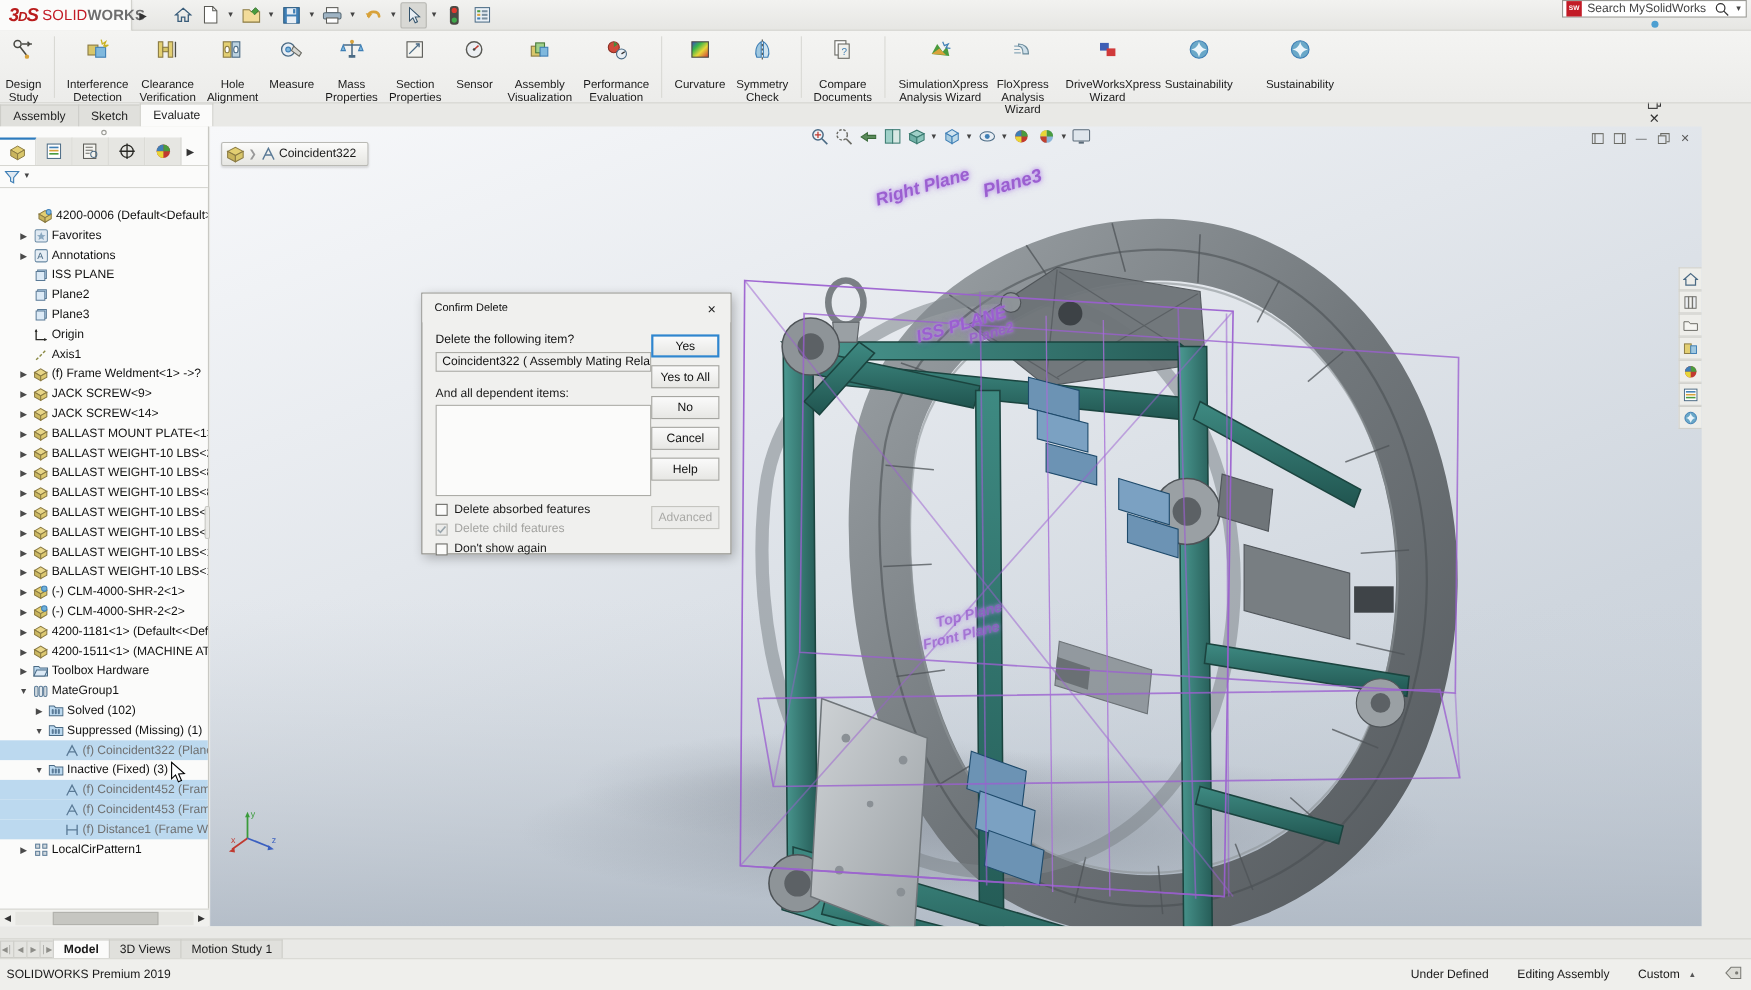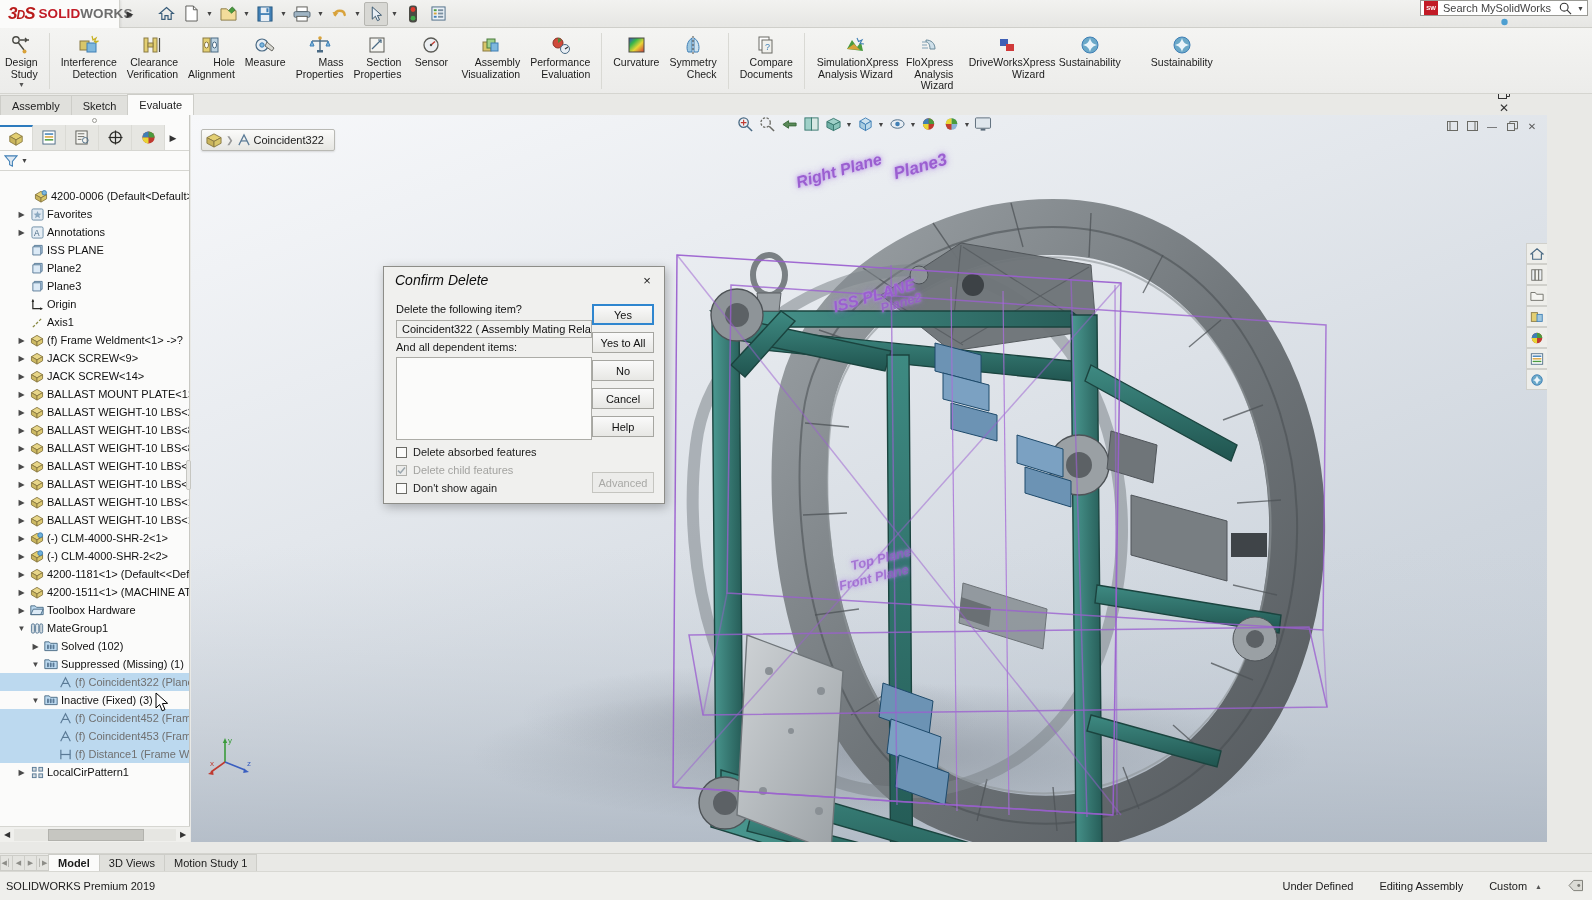--- a/index.html
+++ b/index.html
@@ -23,21 +23,21 @@
     display: flex; align-items: center;
   }
   .logo-tab {
     width: 120px; height: 28px; background: #fbfbfa;
     border-right: 1px solid #d2d2cd;
     display: flex; align-items: center; gap: 4px; padding-left: 8px;
     box-shadow: 1px 0 2px rgba(0,0,0,.08);
   }
   .ds-mark { color: #b91c1c; font-weight: bold; font-size: 17px; font-style: italic; letter-spacing:-1px;}
   .sw-word { font-size: 13.5px; letter-spacing: .1px; }
-  .sw-word b { color: #c21b26; font-weight: 700; }
+  .sw-word b { color: #c21b26; font-weight: 400; }
   .sw-word span { color: #6e6e6e; font-weight: 600; }
   .tb-arrow {
     width: 20px; height: 28px; display: flex; align-items: center; justify-content: center;
     color: #333; font-size: 9px;
   }
   .qat { display: flex; align-items: center; gap: 1px; padding-left: 14px; }
   .qbtn {
     width: 24px; height: 24px; display: flex; align-items: center; justify-content: center;
     border: 1px solid transparent; border-radius: 2px;
   }
@@ -64,21 +64,21 @@
     background: linear-gradient(#f4f4f2,#ececeA);
     border-bottom: 1px solid #d5d5d0;
     display:flex; align-items:flex-start; padding-top:3px;
   }
   .rgroup { display:flex; align-items:flex-start; height:62px; }
   .rsep { width:1px; height:56px; background:#d9d9d4; margin:2px 6px 0 6px; }
   .rbtn {
     min-width: 50px; padding: 2px 5px 0 5px; display:flex; flex-direction:column;
     align-items:center; text-align:center; cursor:default;
   }
-  .rbtn .lbl { font-size: 10.5px; line-height: 11.5px; color:#1b1b1b; margin-top:0; max-width:76px;text-align:right; }
+  .rbtn .lbl { font-size: 10.5px; line-height: 11.5px; color:#1b1b1b; margin-top:15px; max-width:76px; }
   .ricon { width:24px;height:24px;display:flex;align-items:center;justify-content:center; }
   .dropcaret { font-size:7px;color:#555; margin-top:1px;}
 
   
   .cmdtabs {
     position:absolute; top:94px; left:0; width:192px; height:21px;
     display:flex; align-items:flex-end; background:#ebebe8;
   }
   .ctab {
     height:20px; padding:0 11px; display:flex;align-items:center;
@@ -166,48 +166,48 @@
 
   
   .dlg {
     position:absolute; left:383px; top:266px; width:282px; height:238px;
     background:#f0f0ee; border:1px solid #8d8d88;
     box-shadow: 2px 3px 10px rgba(0,0,0,.28);
     z-index: 50;
   }
   .dlg-title {
     height:26px; display:flex; align-items:center; padding-left:11px;
-    font-size:14px; color:#0d0d0d; background:#f0f0ee;font-style:italic;
+    font-size:10px; color:#0d0d0d; background:#f0f0ee;
   }
   .dlg-close {
     position:absolute; right:0; top:0; width:34px; height:26px;
     display:flex; align-items:center; justify-content:center; font-size:13px; color:#222;
   }
   .dlg-body { position:relative; padding: 10px 12px 0 12px; }
   .dlg-label { font-size:11px; color:#111; margin-bottom:5px; }
   .dlg-field {
     width:196px; height:18px; background:#f0f0ee; border:1px solid #acacA7;
     display:flex; align-items:center; padding-left:5px; font-size:11px; color:#111;
     overflow:hidden; white-space:nowrap;
   }
-  .dlg-label2 { font-size:11px; margin:3px 0 4px 0; }
+  .dlg-label2 { font-size:11px; margin:14px 0 4px 0; }
   .dlg-list { width:196px; height:83px; background:#fbfbfa; border:1px solid #acacA7; }
   .cbrow { display:flex; align-items:center; gap:6px; margin-top:6px; font-size:11px; }
   .cbox { width:11px;height:11px;background:#fbfbfa;border:1px solid #6b6b66; flex:0 0 11px; }
   .cbox.checked { background:#ececeA; border-color:#b0b0ab; display:flex;align-items:center;justify-content:center;}
   .cbrow.disabled { color:#a3a3a0; }
   .dlg-btns { position:absolute; right:10px; top:37px; display:flex; flex-direction:column; gap:7px; }
   .dbtn {
     width:62px;height:21px; background: linear-gradient(#fafafa,#e7e7e4);
     border:1px solid #a6a6a1; font-size:11px; color:#111;
     display:flex;align-items:center;justify-content:center;
   }
   .dbtn.primary { border:2px solid #2f86cf; }
   .dbtn.disabled { color:#a9a9a6; background:#ececeA; border-color:#c5c5c0;}
-  .dbtn-adv { position:absolute; right:10px; bottom:10px; }
+  .dbtn-adv { position:absolute; right:10px; bottom:22px; }
 
   
   .bottom-hscroll {
     position:absolute; left:0; top:842px; width:190px; height:15px;
   }
   .tabstrip {
     position:absolute; left:0; top:853px; width:1592px; height:18px;
     background:#e9e9e6; border-top:1px solid #d3d3ce; display:flex; align-items:center;
   }
   .navarrows { display:flex; }

